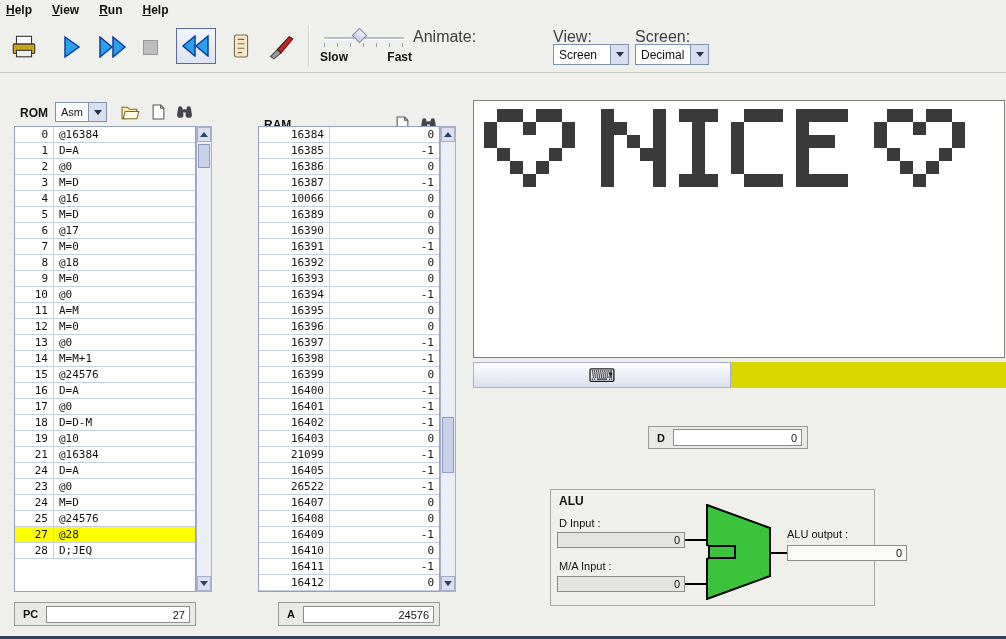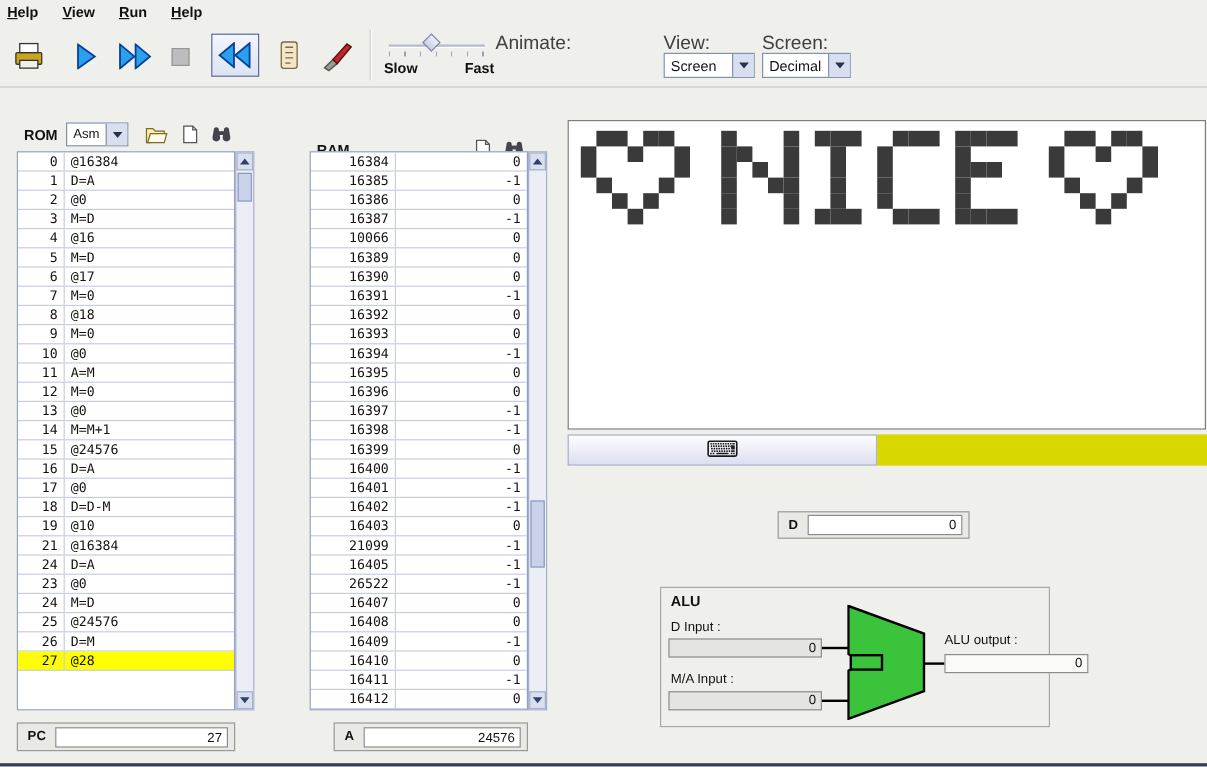--- a/index.html
+++ b/index.html
@@ -288,27 +288,27 @@
           <span class="c2">@0</span>
         </div>
         <div class="trow">
           <span class="c1 rom-c1">24</span>
           <span class="c2">M=D</span>
         </div>
         <div class="trow">
           <span class="c1 rom-c1">25</span>
           <span class="c2">@24576</span>
         </div>
-        <div class="trow">
-          <span class="c1 rom-c1">26</span>
-          <span class="c2">D=M</span>
-        </div>
         <div class="trow hl">
           <span class="c1 rom-c1">27</span>
           <span class="c2">@28</span>
+        </div>
+        <div class="trow">
+          <span class="c1 rom-c1">28</span>
+          <span class="c2">D;JEQ</span>
         </div>
       </div>
   </div>
   <div class="sbar" style="left:196px;top:126px;height:466px;">
     <div class="sbtn up">
         <span class="tri-up2"></span>
       </div>
     <div class="sthumb" style="top:17px;height:24px;"></div>
     <div class="sbtn down">
         <span class="tri-dn2"></span>

